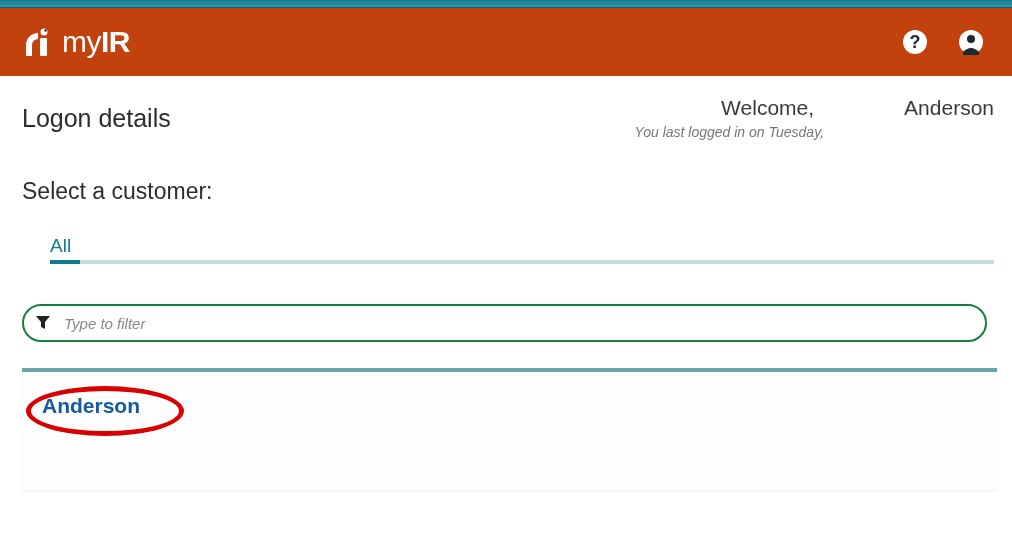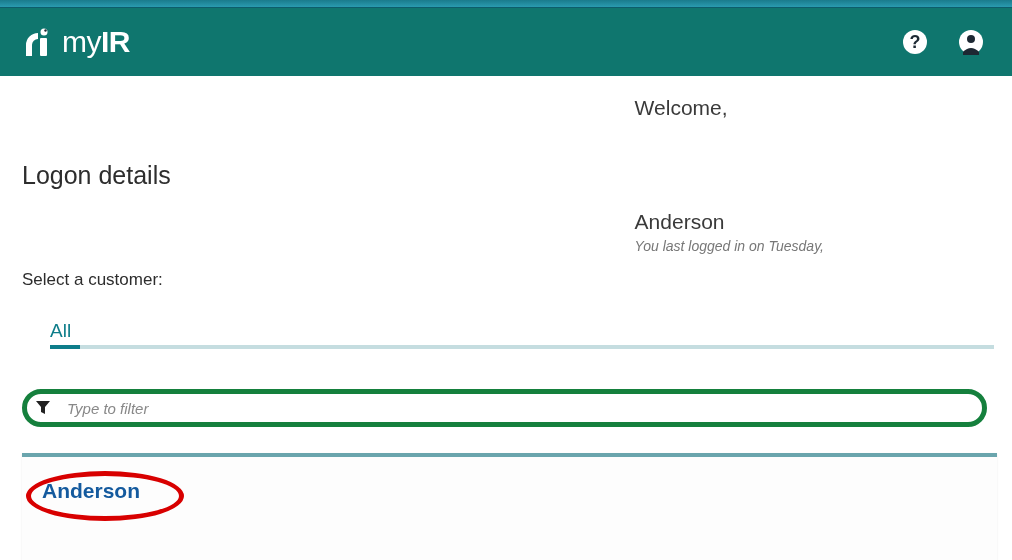--- a/index.html
+++ b/index.html
@@ -9,21 +9,21 @@
       height: 560px;
       background: #fff;
       overflow: hidden;
     }
     .top-teal-bar {
       height: 8px;
       background: linear-gradient(to bottom, #1a7b8c 0%, #2a9bb0 100%);
       border-bottom: 1px solid #0d5d6b;
     }
     .header {
-      background: #0f766e;
+      background: #c2410c;
       height: 68px;
       display: flex;
       align-items: center;
       justify-content: space-between;
       padding: 0 28px 0 22px;
     }
     .logo-wrap {
       display: flex;
       align-items: center;
       gap: 8px;
@@ -71,43 +71,42 @@
     .user-block {
       text-align: right;
     }
     .welcome-row {
       display: flex;
       gap: 90px;
       justify-content: flex-end;
       align-items: baseline;
       font-size: 21px;
       color: #3a3a3a;
-      flex-direction: column;
     }
     .last-login {
       font-style: italic;
       color: #777;
       font-size: 14px;
       margin-top: 4px;
       text-align: right;
       padding-right: 170px;
     }
     .manage-link {
       color: #1858a8;
       font-size: 15px;
       display: block;
       margin-top: 18px;
       text-align: right;
       cursor: pointer;
     }
     .section-title {
-      font-size: 17px;
+      font-size: 23px;
       font-weight: 400;
       color: #2d2d2d;
-      margin-top: 16px;
+      margin-top: 38px;
     }
     .tabs {
       margin-top: 30px;
       position: relative;
       margin-left: 28px;
     }
     .tab {
       color: #0e7d8a;
       font-size: 19px;
       font-weight: 500;
@@ -131,21 +130,21 @@
       position: relative;
       z-index: -1;
     }
     .filter-wrap {
       margin-top: 40px;
       position: relative;
     }
     .filter-input {
       width: 965px;
       height: 38px;
-      border: 5px solid #15803d;
+      border: 2px solid #15803d;
       border-radius: 19px;
       padding: 0 16px 0 40px;
       font-size: 15px;
       font-style: italic;
       color: #777;
       outline: none;
     }
     .filter-input::placeholder {
       color: #888;
       font-style: italic;

